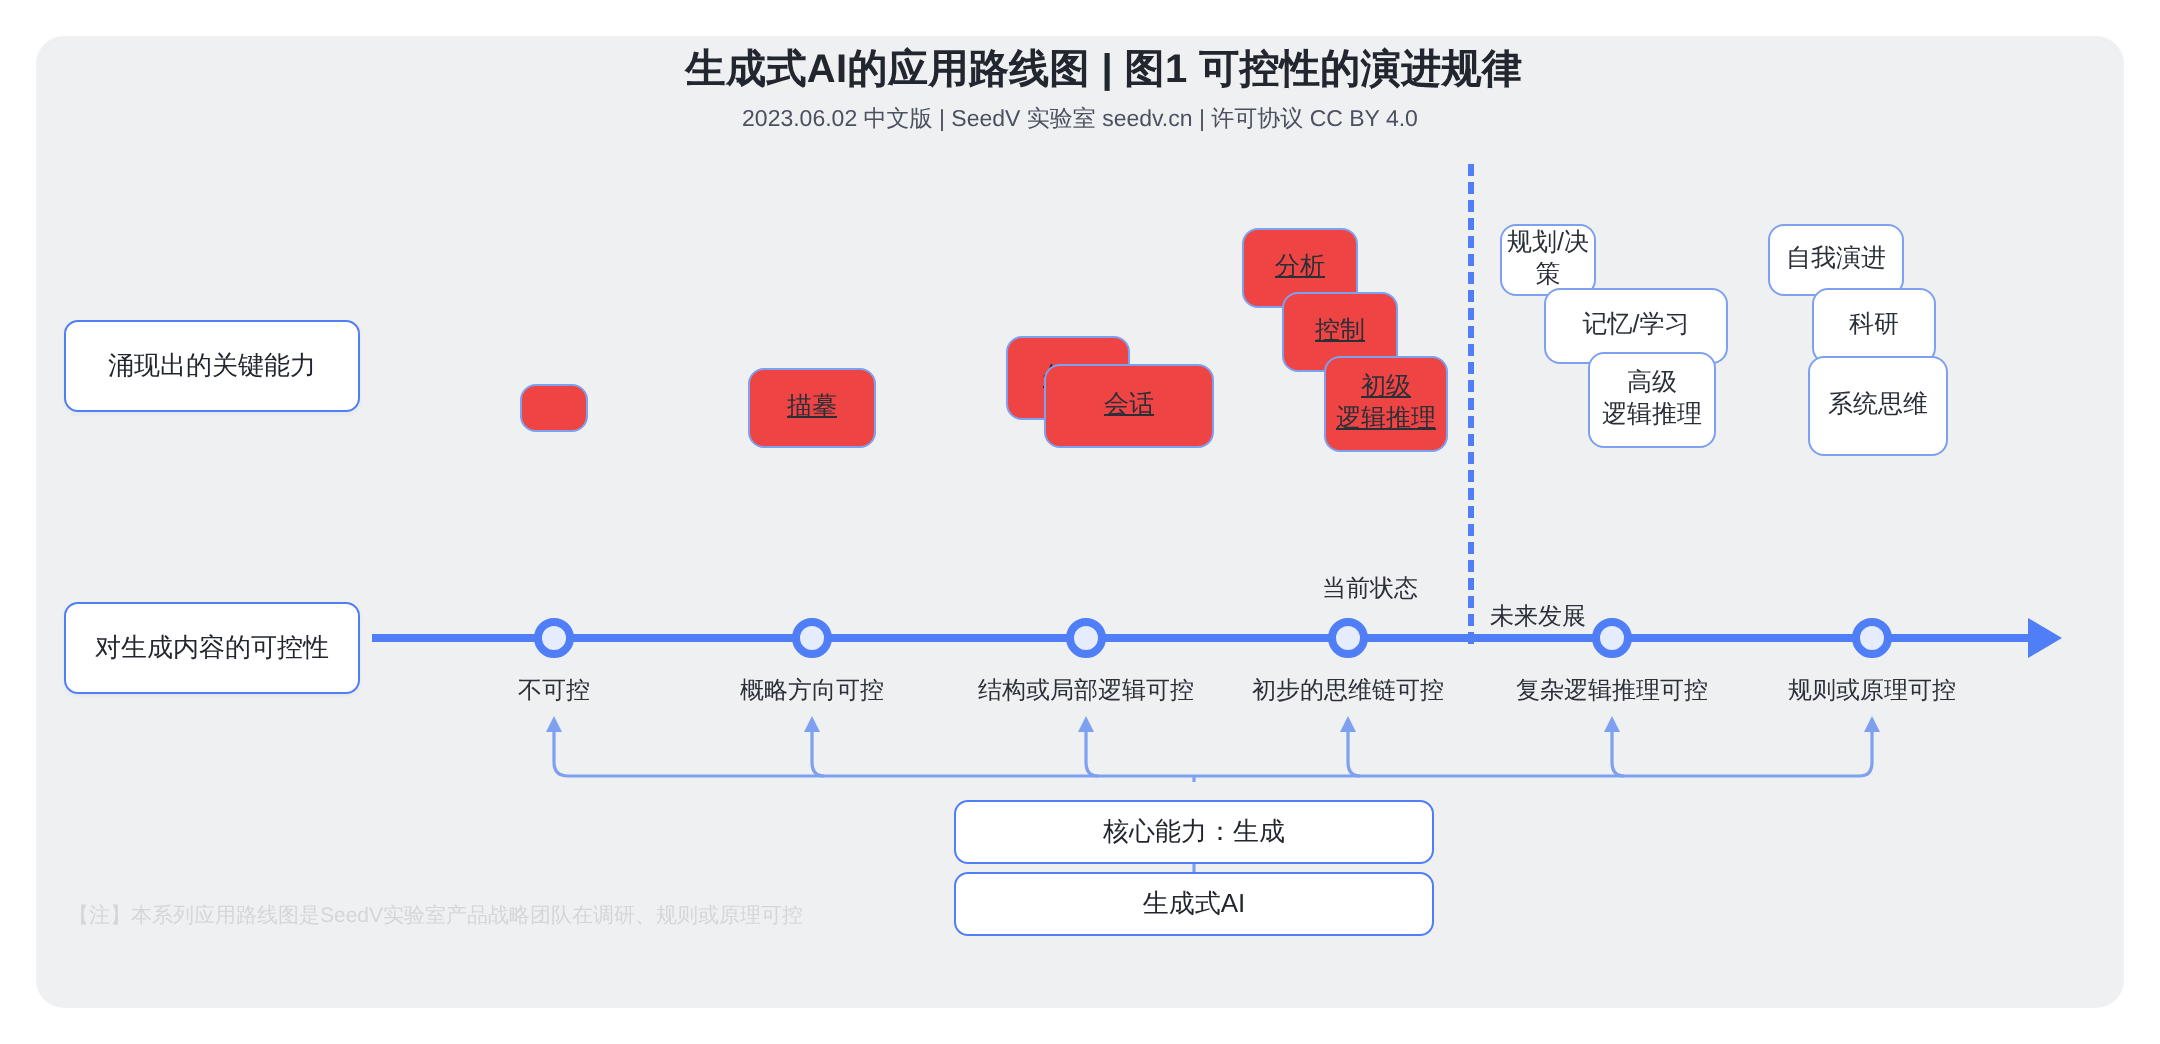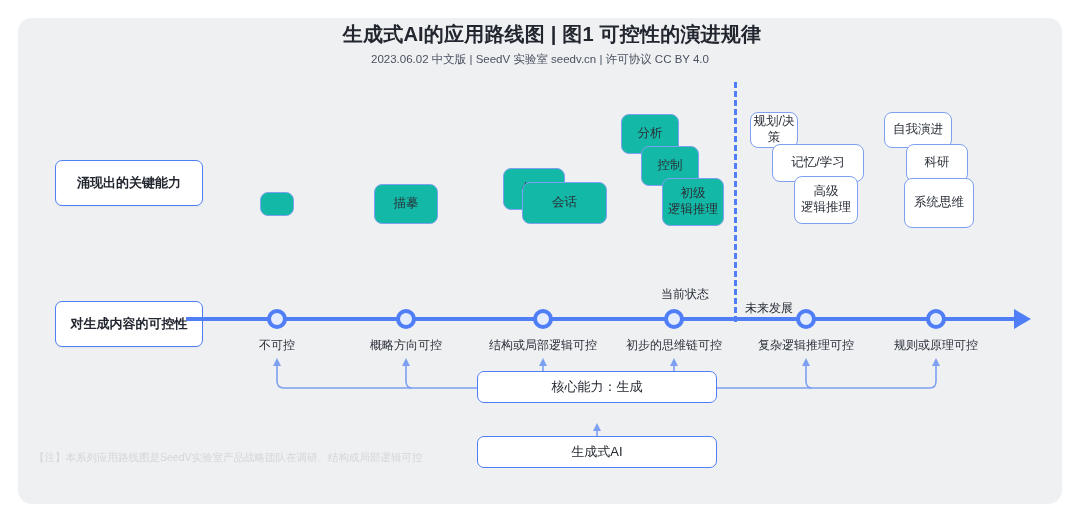--- a/index.html
+++ b/index.html
@@ -29,39 +29,38 @@
     text-align: center;
     font-size: 11.5px; color: #4a5160;
   }
   
   .row-label {
     position: absolute;
     background: #ffffff;
     border: 1.6px solid #4f7ef7;
     border-radius: 7px;
     display: flex; align-items: center; justify-content: center;
-    font-size: 13px; font-weight: bold; color: #22262e;
+    font-size: 13px; font-weight: normal; color: #22262e;
     box-shadow: 0 1px 2px rgba(40,60,120,.06);
-    margin-left: 23px;
   }
   #label-ability { left: 32px; top: 160px; width: 148px; height: 46px; }
   #label-control { left: 32px; top: 301px; width: 148px; height: 46px; }
 
   
   .abox {
     position: absolute;
     border-radius: 8px;
     display: flex; align-items: center; justify-content: center;
     text-align: center;
     font-size: 12.5px; color: #2a2f38;
     line-height: 1.25;
     border: 1.3px solid #7ea0f0;
     white-space: pre-line;
   }
-  .abox.fill   { background: #14b8a6; }
+  .abox.fill   { background: #ef4444; text-decoration: underline; }
   .abox.plain  { background: #ffffff; }
 
   
   #axis {
     position: absolute;
     left: 186px; top: 317px;
     width: 836px; height: 4px;
     background: #4f7ef7;
   }
   #axis-arrow {
@@ -105,21 +104,21 @@
 
   
   .bbox {
     position: absolute;
     background: #ffffff;
     border: 1.5px solid #4f7ef7;
     border-radius: 7px;
     display: flex; align-items: center; justify-content: center;
     font-size: 13px; color: #22262e;
   }
-  #box-core    { left: 477px; top: 371px; width: 240px; height: 32px; }
+  #box-core    { left: 477px; top: 400px; width: 240px; height: 32px; }
   #box-genai   { left: 477px; top: 436px; width: 240px; height: 32px; }
 
   
   #footnote {
     position: absolute;
     left: 34px; top: 451px;
     font-size: 10.5px; color: #d4d6da;
     white-space: nowrap;
   }
   
@@ -194,13 +193,13 @@
     <div class="node-label" style="left: 674px;">初步的思维链可控</div>
     <div class="node" style="left: 806px;"></div>
     <div class="node-label" style="left: 806px;">复杂逻辑推理可控</div>
     <div class="node" style="left: 936px;"></div>
     <div class="node-label" style="left: 936px;">规则或原理可控</div>
   </div>
 
 <div class="bbox" id="box-core">核心能力：生成</div>
 <div class="bbox" id="box-genai">生成式AI</div>
 
-<div id="footnote">【注】本系列应用路线图是SeedV实验室产品战略团队在调研、结构或局部逻辑可控</div>
+<div id="footnote">【注】本系列应用路线图是SeedV实验室产品战略团队在调研、规则或原理可控</div>
 
 </body></html>

